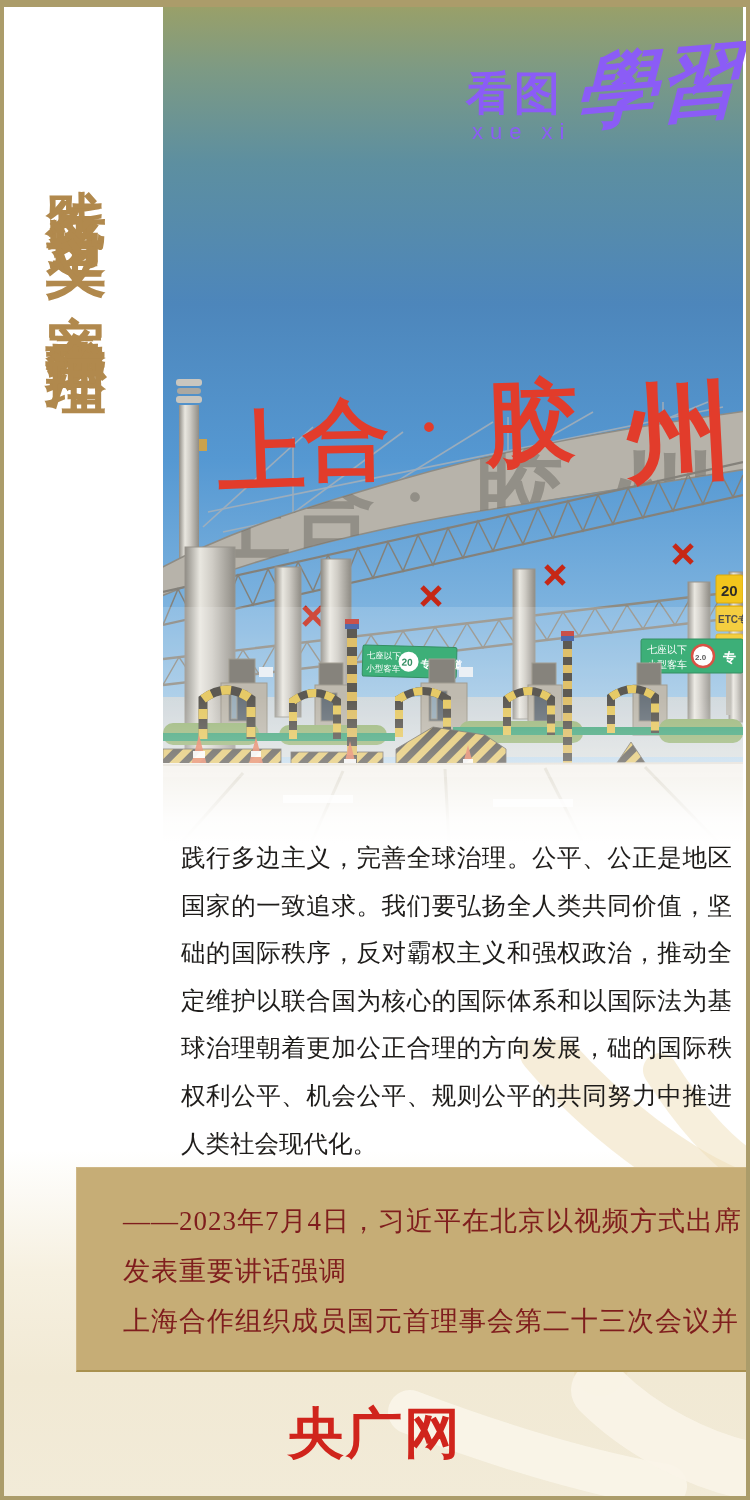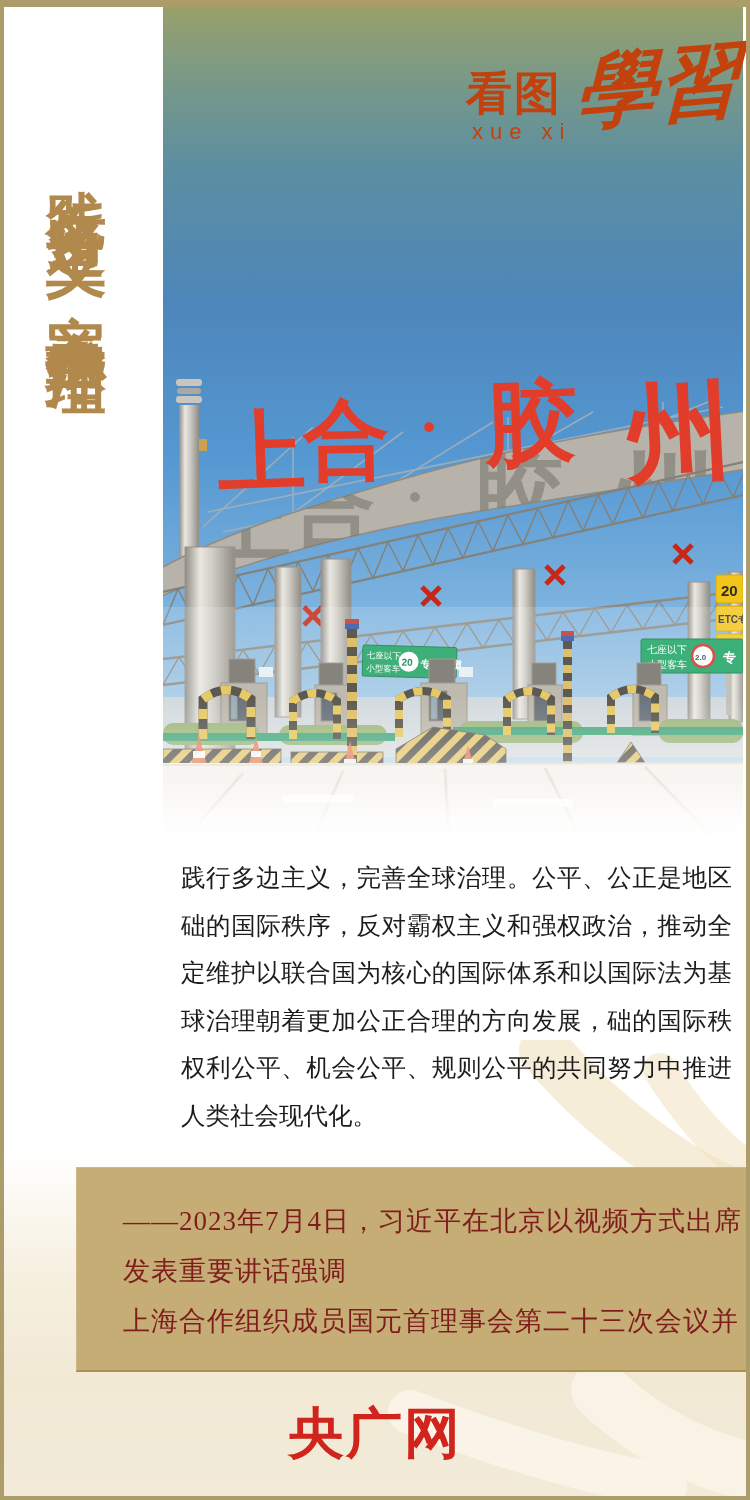--- a/index.html
+++ b/index.html
@@ -8,28 +8,28 @@
   
   .frame{position:absolute;inset:0;border-style:solid;border-color:#ab9c6a;
          border-width:7px 4px 4px 4px;pointer-events:none;z-index:9;}
   
   .headline{position:absolute;left:52px;top:142px;width:64px;
             writing-mode:vertical-rl;text-orientation:upright;
             font-size:60px;font-weight:bold;letter-spacing:9px;color:#b1894d;z-index:3;}
   
   .photo{position:absolute;left:163px;top:7px;width:580px;height:836px;z-index:1;display:block;}
   
-  .xuexi-logo{position:absolute;left:466px;top:44px;width:276px;display:flex;color:#c2410c;z-index:2;}
+  .xuexi-logo{position:absolute;left:466px;top:44px;width:276px;display:flex;color:#8b5cf6;z-index:2;}
   .logo-main{margin-top:26px;}
   .logo-kan{font-family:"Liberation Sans","DejaVu Sans",sans-serif;font-weight:bold;font-size:46px;letter-spacing:2px;line-height:1;}
   .logo-pinyin{font-family:"Liberation Sans","DejaVu Sans",sans-serif;font-size:22px;letter-spacing:7px;margin-top:3px;margin-left:6px;}
   .logo-script{font-size:82px;font-style:italic;font-weight:bold;line-height:1;
                transform:rotate(-5deg) skewX(-6deg);margin-left:4px;margin-top:2px;}
   
-  .paragraph{position:absolute;left:181px;top:854px;width:551px;color:#1e1c1a;z-index:3;}
+  .paragraph{position:absolute;left:181px;top:834px;width:551px;color:#1e1c1a;z-index:3;}
   .para-line{height:47.6px;line-height:47.6px;font-size:24.5px;
              text-align:justify;text-align-last:justify;overflow:hidden;}
   .para-line.last{text-align-last:left;}
   
   .bottom-bg{position:absolute;left:0;top:1150px;width:750px;height:350px;z-index:1;
              background:linear-gradient(180deg,rgba(247,241,226,0) 0%,#f6f0e0 35%,#f1e9d4 65%,#f2ebd8 100%);}
   .watermark{position:absolute;left:300px;top:1040px;width:450px;height:458px;z-index:2;pointer-events:none;}
   
   .quote-box{position:absolute;left:28px;top:1167px;width:694px;height:205px;box-sizing:border-box;
              background:#c6ad76;border:1px solid #cfb887;border-right:3px solid #a9914f;
@@ -324,20 +324,21 @@
   <div class="xuexi-logo">
     <div class="logo-main">
       <div class="logo-kan">看图</div>
       <div class="logo-pinyin">xue xi</div>
     </div>
     <div class="logo-script">學習</div>
   </div>
 
   <div class="paragraph">
     <div class="para-line">践行多边主义，完善全球治理。公平、公正是地区</div>
+    <div class="para-line">国家的一致追求。我们要弘扬全人类共同价值，坚</div>
     <div class="para-line">础的国际秩序，反对霸权主义和强权政治，推动全</div>
     <div class="para-line">定维护以联合国为核心的国际体系和以国际法为基</div>
     <div class="para-line">球治理朝着更加公正合理的方向发展，础的国际秩序</div>
     <div class="para-line">权利公平、机会公平、规则公平的共同努力中推进</div>
     <div class="para-line last">人类社会现代化。</div>
   </div>
 
   <div class="bottom-bg"></div>
   <svg class="watermark" viewBox="0 0 450 458">
     <g fill="none" stroke-linecap="round">

